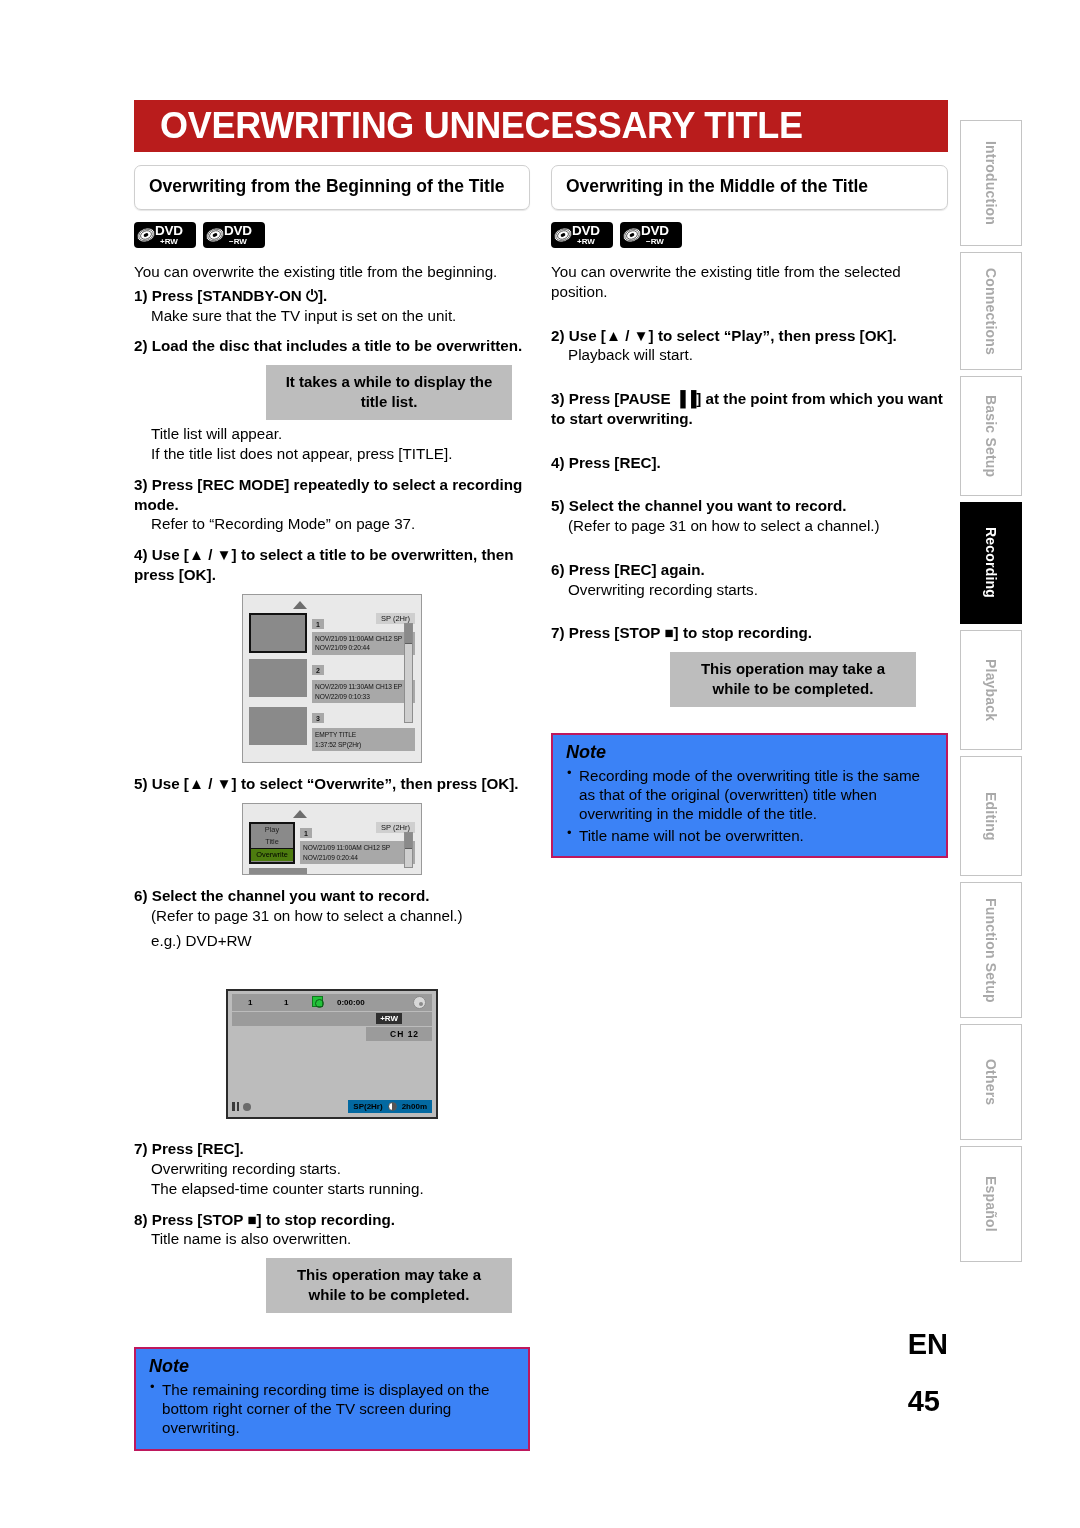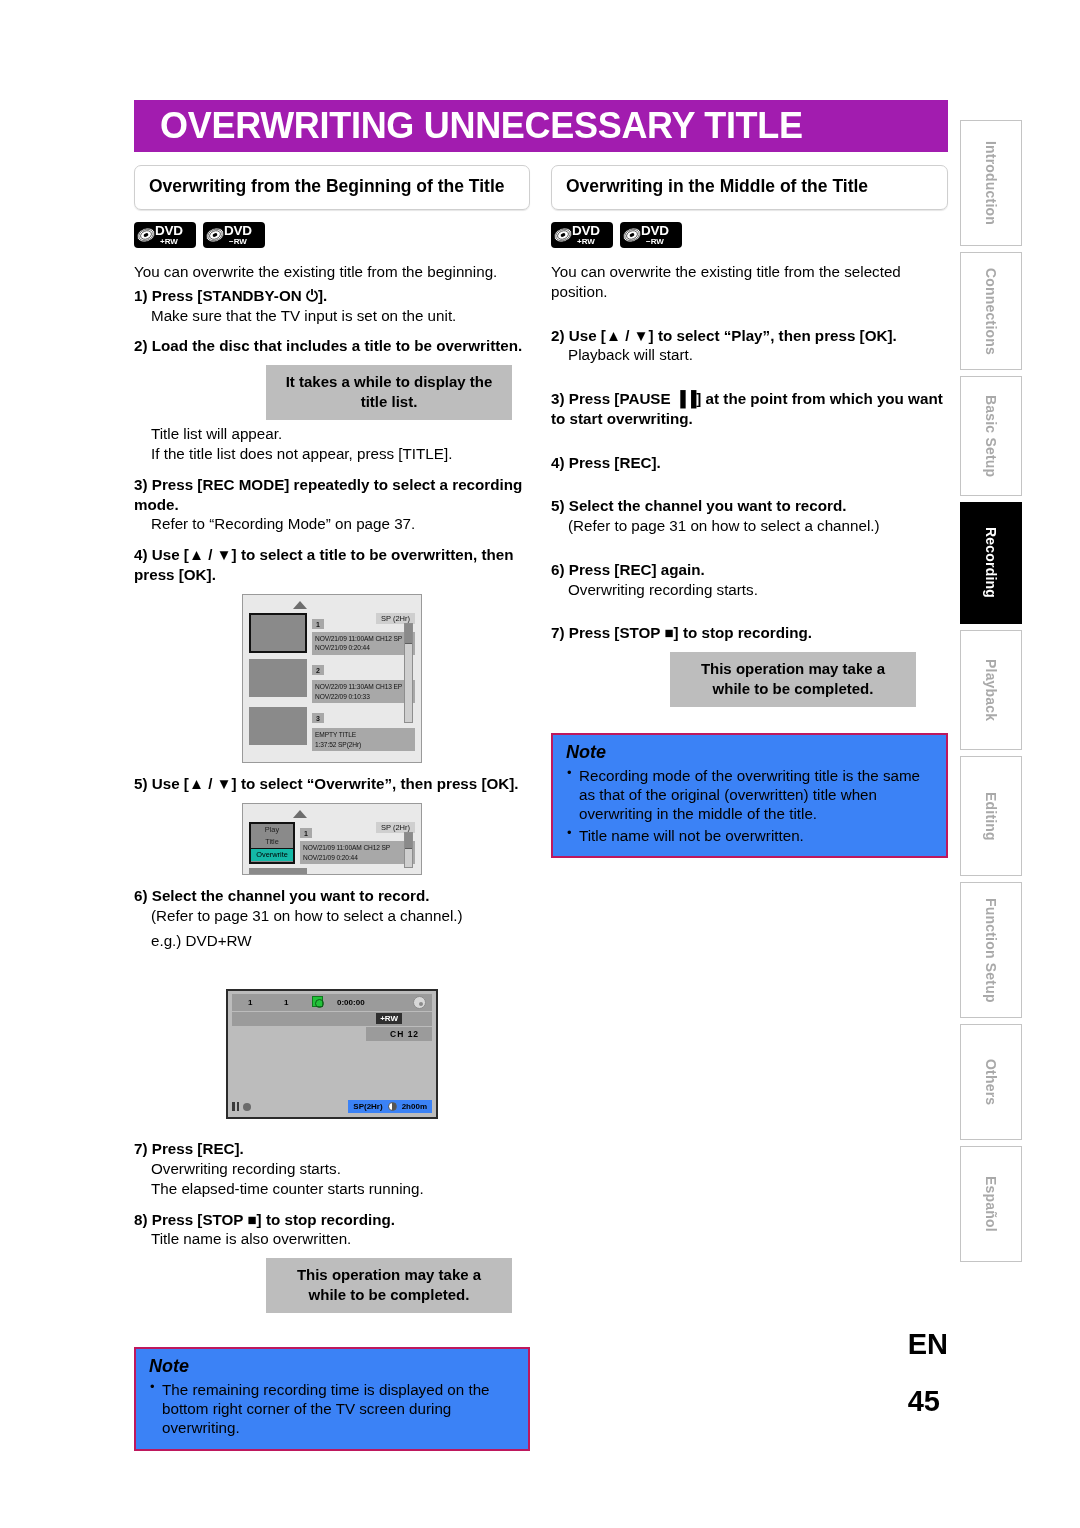--- a/index.html
+++ b/index.html
@@ -13,21 +13,21 @@
     font-family: "Liberation Sans", sans-serif;
     color: #000;
     overflow: hidden;
   }
   .page { position: absolute; inset: 0; }
 
   
   .banner {
     position: absolute;
     left: 134px; top: 100px; width: 814px; height: 52px;
-    background: #a21caf;
+    background: #b91c1c;
     display: flex; align-items: center;
   }
   .banner-title {
     color: #fff;
     font-size: 36px;
     font-weight: bold;
     letter-spacing: -0.3px;
     padding-left: 26px;
     white-space: nowrap;
   }
@@ -229,21 +229,21 @@
     background: #8a8a8a;
     text-align: center;
     flex: 0 0 auto;
   }
   .popup div {
     font-size: 7.4px;
     line-height: 1.62;
     color: #222;
   }
   .popup div.hl {
-    background: #14b8a6;
+    background: #4d7c0f;
     color: #000;
     border-top: 1px solid #111;
   }
   .scrollbar2 {
     position: absolute;
     right: 8px; top: 28px;
     width: 9px; height: 36px;
     background: #cfcfcf;
     border: 1px solid #8e8e8e;
   }
@@ -336,21 +336,21 @@
   }
   .pause-rec-icon { display: flex; align-items: center; gap: 2px; }
   .pause-rec-icon .bar {
     width: 2.5px; height: 9px; background: #3a3a3a;
   }
   .pause-rec-icon .dot {
     width: 8px; height: 8px; border-radius: 50%;
     background: #6b6b6b; margin-left: 2px;
   }
   .rec-sp {
-    background: #3b82f6;
+    background: #0369a1;
     font-size: 8px; font-weight: bold;
     padding: 2px 5px;
     display: flex; align-items: center; gap: 5px;
   }
   .half-moon {
     width: 9px; height: 9px; border-radius: 50%;
     background: linear-gradient(90deg, #ffffff 50%, #555555 50%);
     border: 1px solid #5a5a5a;
   }
 

